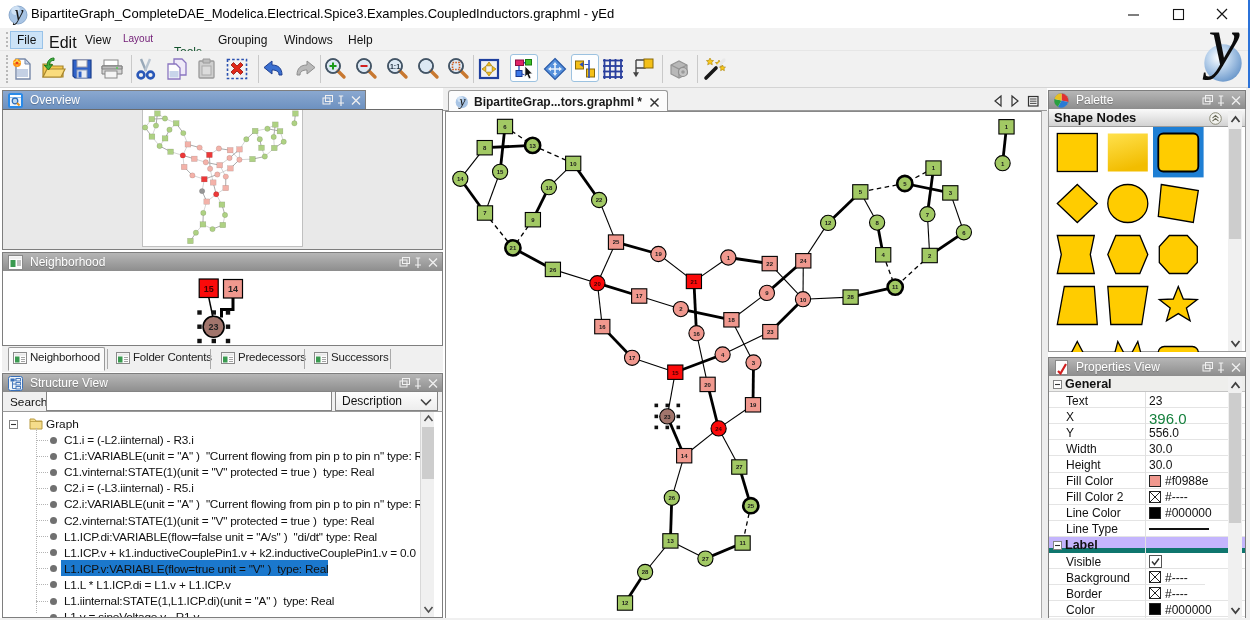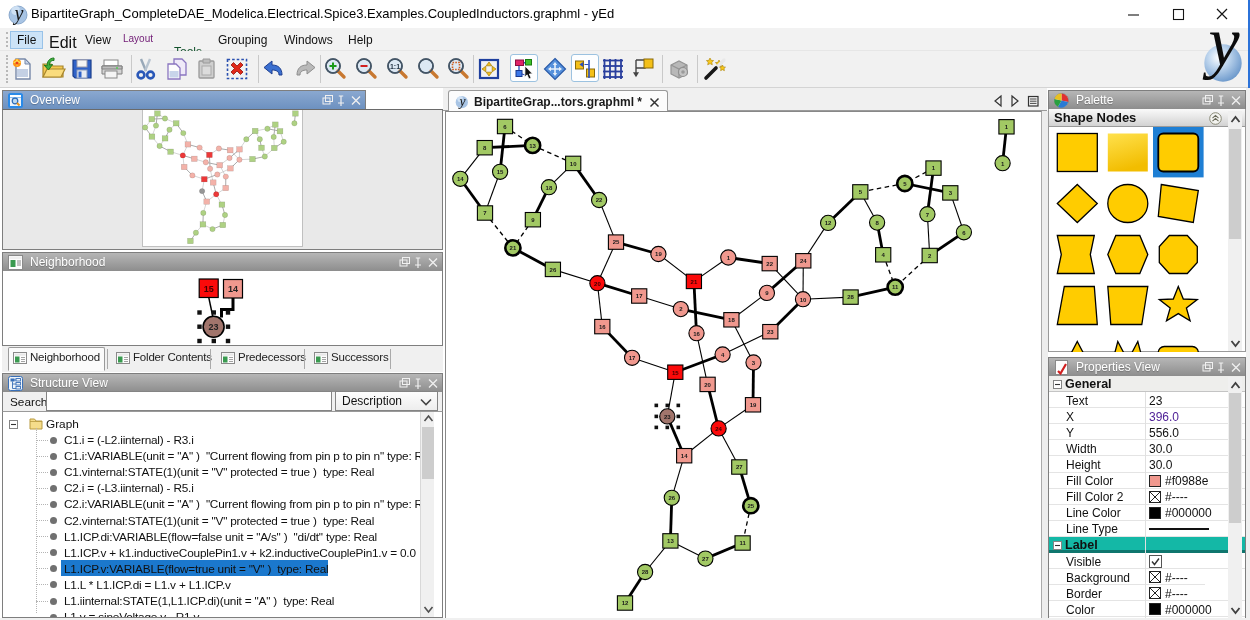--- a/index.html
+++ b/index.html
@@ -786,21 +786,21 @@
         <path d="M2 4.5 h5" stroke="#333" stroke-width="1.1"></path>
       </svg>
       <div class="abs" style="left:16px;top:1px;font-size:12.5px;font-weight:bold;color:#111">General</div>
     </div>
     <div class="abs" style="left:0;top:16.1px;width:196px;height:16.1px;border-bottom:1px solid #e4e4e4">
       <div class="abs" style="left:17px;top:1.5px;font-size:12px;color:#111">Text</div>
       <div class="abs" style="left:100px;top:1.5px;font-size:12px;color:#111">23</div>
     </div>
     <div class="abs" style="left:0;top:32.2px;width:196px;height:16.1px;border-bottom:1px solid #e4e4e4">
       <div class="abs" style="left:17px;top:1.5px;font-size:12px;color:#111">X</div>
-      <div class="abs" style="left:100px;top:1.5px;font-size:12px;color:#4c1d95">396.0</div>
+      <div class="abs" style="left:100px;top:1.5px;font-size:15px;color:#15803d">396.0</div>
     </div>
     <div class="abs" style="left:0;top:48.3px;width:196px;height:16.1px;border-bottom:1px solid #e4e4e4">
       <div class="abs" style="left:17px;top:1.5px;font-size:12px;color:#111">Y</div>
       <div class="abs" style="left:100px;top:1.5px;font-size:12px;color:#111">556.0</div>
     </div>
     <div class="abs" style="left:0;top:64.4px;width:196px;height:16.1px;border-bottom:1px solid #e4e4e4">
       <div class="abs" style="left:17px;top:1.5px;font-size:12px;color:#111">Width</div>
       <div class="abs" style="left:100px;top:1.5px;font-size:12px;color:#111">30.0</div>
     </div>
     <div class="abs" style="left:0;top:80.5px;width:196px;height:16.1px;border-bottom:1px solid #e4e4e4">
@@ -832,21 +832,21 @@
         <svg style="position:absolute;left:0;top:2px" width="12" height="12" viewBox="0 0 12 12">
           <rect x="0.5" y="0.5" width="11" height="11" fill="#000000" stroke="#222"></rect>
         </svg>
         <div class="abs" style="left:16px;top:1.5px;font-size:12px;color:#111">#000000</div>
       </div>
     </div>
     <div class="abs" style="left:0;top:144.9px;width:196px;height:16.1px;border-bottom:1px solid #e4e4e4">
       <div class="abs" style="left:17px;top:1.5px;font-size:12px;color:#111">Line Type</div>
       <div class="abs" style="left:100px;top:7.5px;width:60px;height:1.5px;background:#111"></div>
     </div>
-    <div class="abs" style="left:0;top:161.0px;width:196px;height:16.1px;background:#14b8a6;border-bottom:3px solid #0f766e">
+    <div class="abs" style="left:0;top:161.0px;width:196px;height:16.1px;background:#c4b5fd;border-bottom:5px solid #0f766e">
       <svg style="position:absolute;left:4px;top:3.5px" width="9" height="9" viewBox="0 0 9 9">
         <rect x="0.5" y="0.5" width="8" height="8" fill="#fff" stroke="#848484"></rect>
         <path d="M2 4.5 h5" stroke="#333" stroke-width="1.1"></path>
       </svg>
       <div class="abs" style="left:16px;top:1px;font-size:12.5px;font-weight:bold;color:#111">Label</div>
     </div>
     <div class="abs" style="left:0;top:177.1px;width:196px;height:16.1px;border-bottom:1px solid #e4e4e4">
       <div class="abs" style="left:17px;top:1.5px;font-size:12px;color:#111">Visible</div>
       <svg class="abs" style="left:100px;top:1.5px" width="13" height="13" viewBox="0 0 13 13">
         <rect x="0.5" y="0.5" width="12" height="12" fill="#fff" stroke="#555"></rect>

